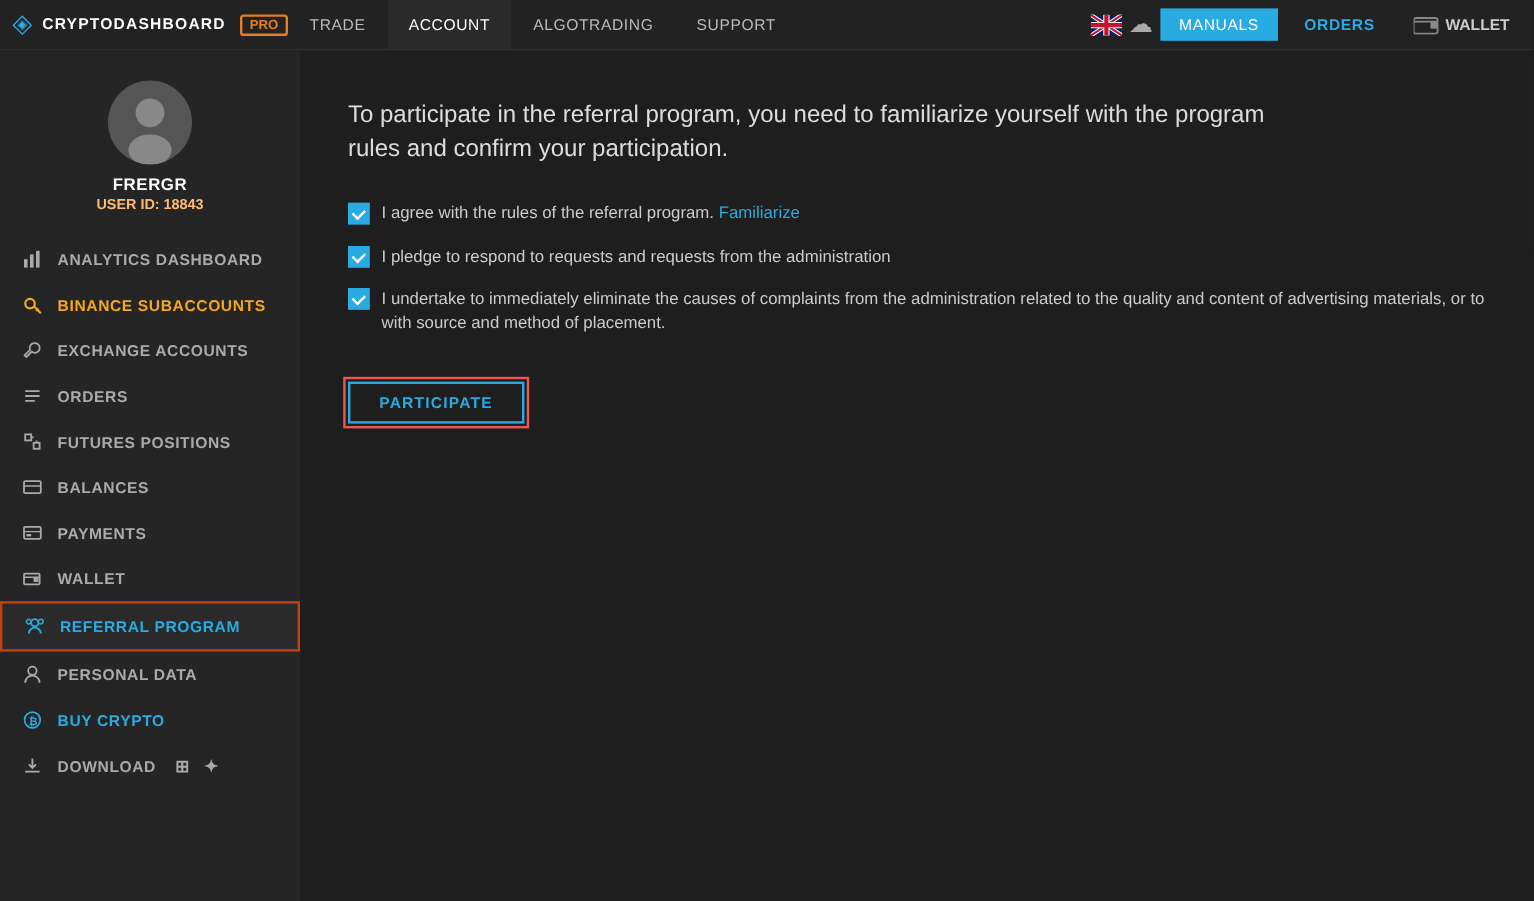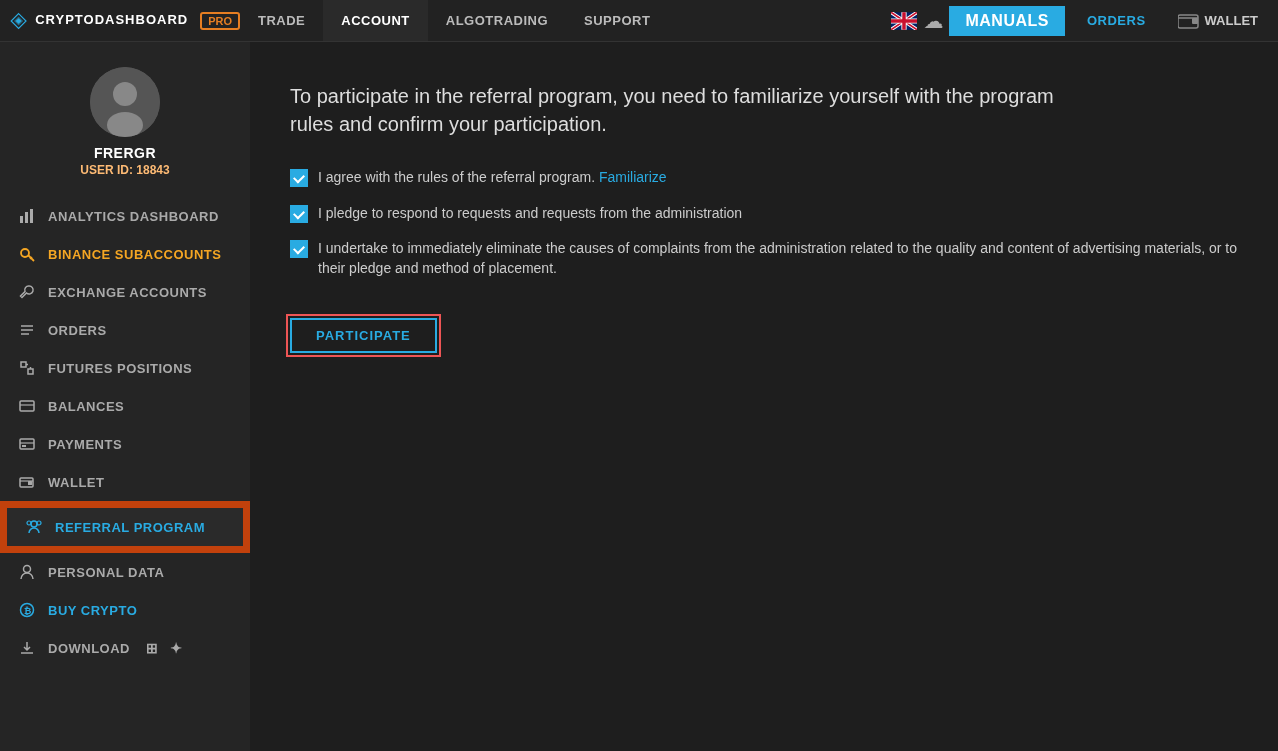--- a/index.html
+++ b/index.html
@@ -55,40 +55,40 @@
     }
     .nav-items {
       display: flex;
       align-items: center;
       height: 100%;
       flex: 1;
     }
     .nav-item {
       color: #bbb;
       font-size: 13px;
-      font-weight: 700;
+      font-weight: 400;
       padding: 0 18px;
       height: 100%;
       display: flex;
       align-items: center;
       cursor: pointer;
       letter-spacing: 0.5px;
     }
     .nav-item.active { color: #fff; background: #2a2a2a; }
     .nav-right {
       display: flex;
       align-items: center;
       gap: 6px;
       padding-right: 10px;
     }
     .btn-manuals {
       background: #29abe2;
       color: #fff;
-      font-size: 16px;
-      font-weight: 700;
+      font-size: 13px;
+      font-weight: 400;
       border: none;
       padding: 6px 16px;
       cursor: pointer;
       letter-spacing: 0.5px;
     }
     .btn-orders {
       background: transparent;
       color: #29abe2;
       font-size: 13px;
       font-weight: 700;
@@ -164,21 +164,21 @@
       padding: 10px 18px;
       cursor: pointer;
       color: #aaa;
       font-size: 13px;
       font-weight: 600;
       letter-spacing: 0.5px;
       position: relative;
     }
     .sidebar-item.active-sidebar {
       color: #29abe2;
-      border: 7px solid #c2410c;
+      border: 2px solid #c2410c;
       background: #2a2a2a;
     }
     .sidebar-item.yellow { color: #f5a623; }
     .sidebar-item.cyan { color: #29abe2; }
     .sidebar-icon {
       width: 18px;
       height: 18px;
       display: flex;
       align-items: center;
       justify-content: center;
@@ -484,19 +484,19 @@
         </span>
       </div>
 
       <div class="checkbox-item">
         <div class="checkbox-box"></div>
         <span class="checkbox-label">I pledge to respond to requests and requests from the administration</span>
       </div>
 
       <div class="checkbox-item">
         <div class="checkbox-box"></div>
-        <span class="checkbox-label">I undertake to immediately eliminate the causes of complaints from the administration related to the quality and content of advertising materials, or to their pledge and method of placement.</span>
+        <span class="checkbox-label">I undertake to immediately eliminate the causes of complaints from the administration related to the quality and content of advertising materials, or to with source and method of placement.</span>
       </div>
     </div>
 
     <button class="participate-btn">PARTICIPATE</button>
   </div>
 </div>
 
 </body></html>

